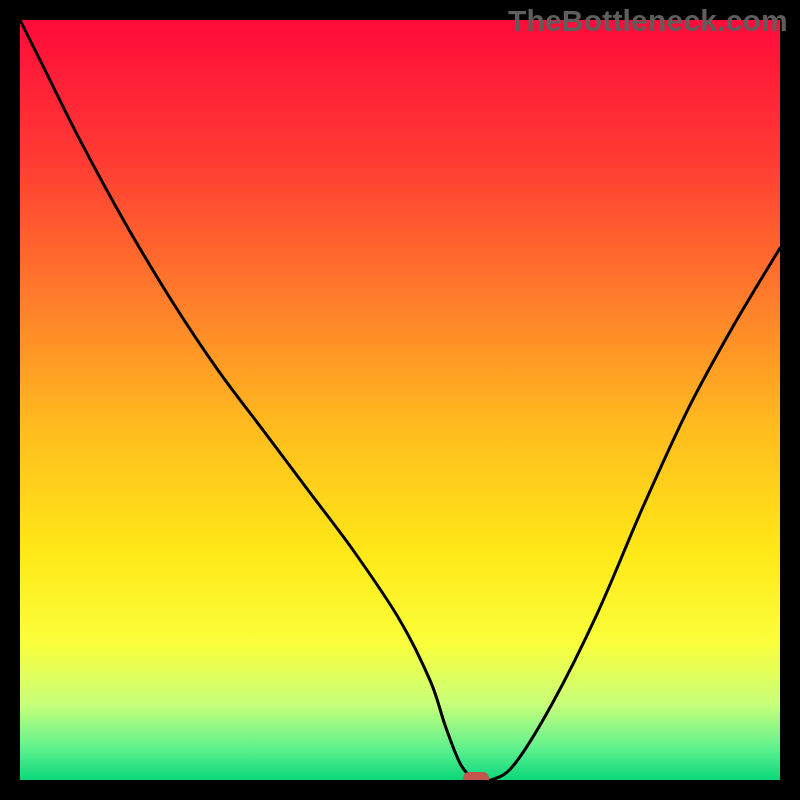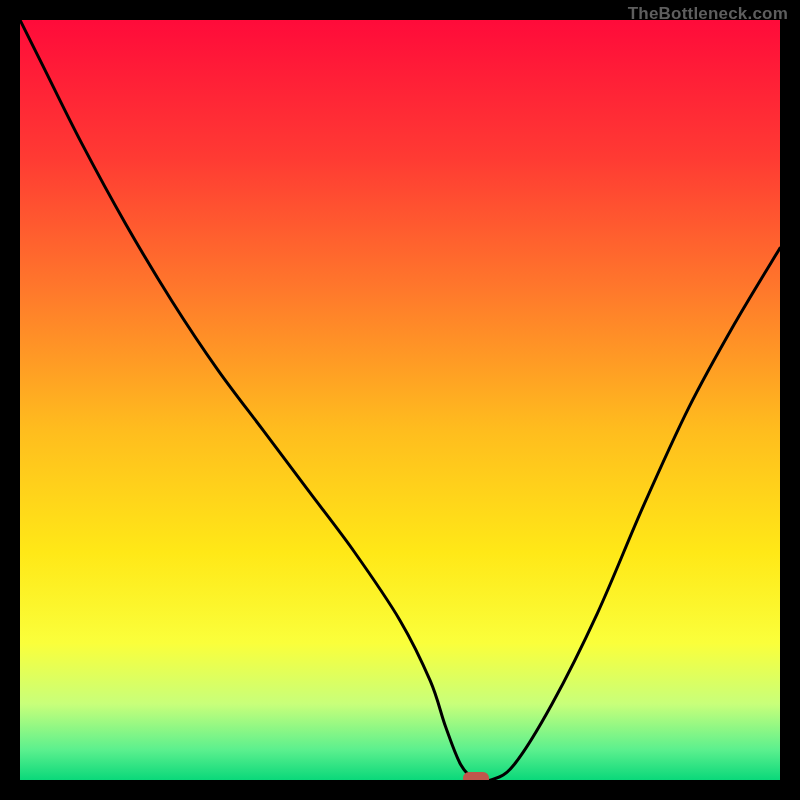--- a/index.html
+++ b/index.html
@@ -14,21 +14,21 @@
   .frame {
     position: relative;
     width: 800px;
     height: 800px;
     background: #000;
   }
   .watermark {
     position: absolute;
     top: 4px;
     right: 12px;
-    font-size: 17px;
+    font-size: 30px;
     font-weight: bold;
     color: #5e5e5e;
     letter-spacing: 0.2px;
     z-index: 5;
   }
   .plot-area {
     position: absolute;
     left: 20px;
     top: 20px;
     width: 760px;

